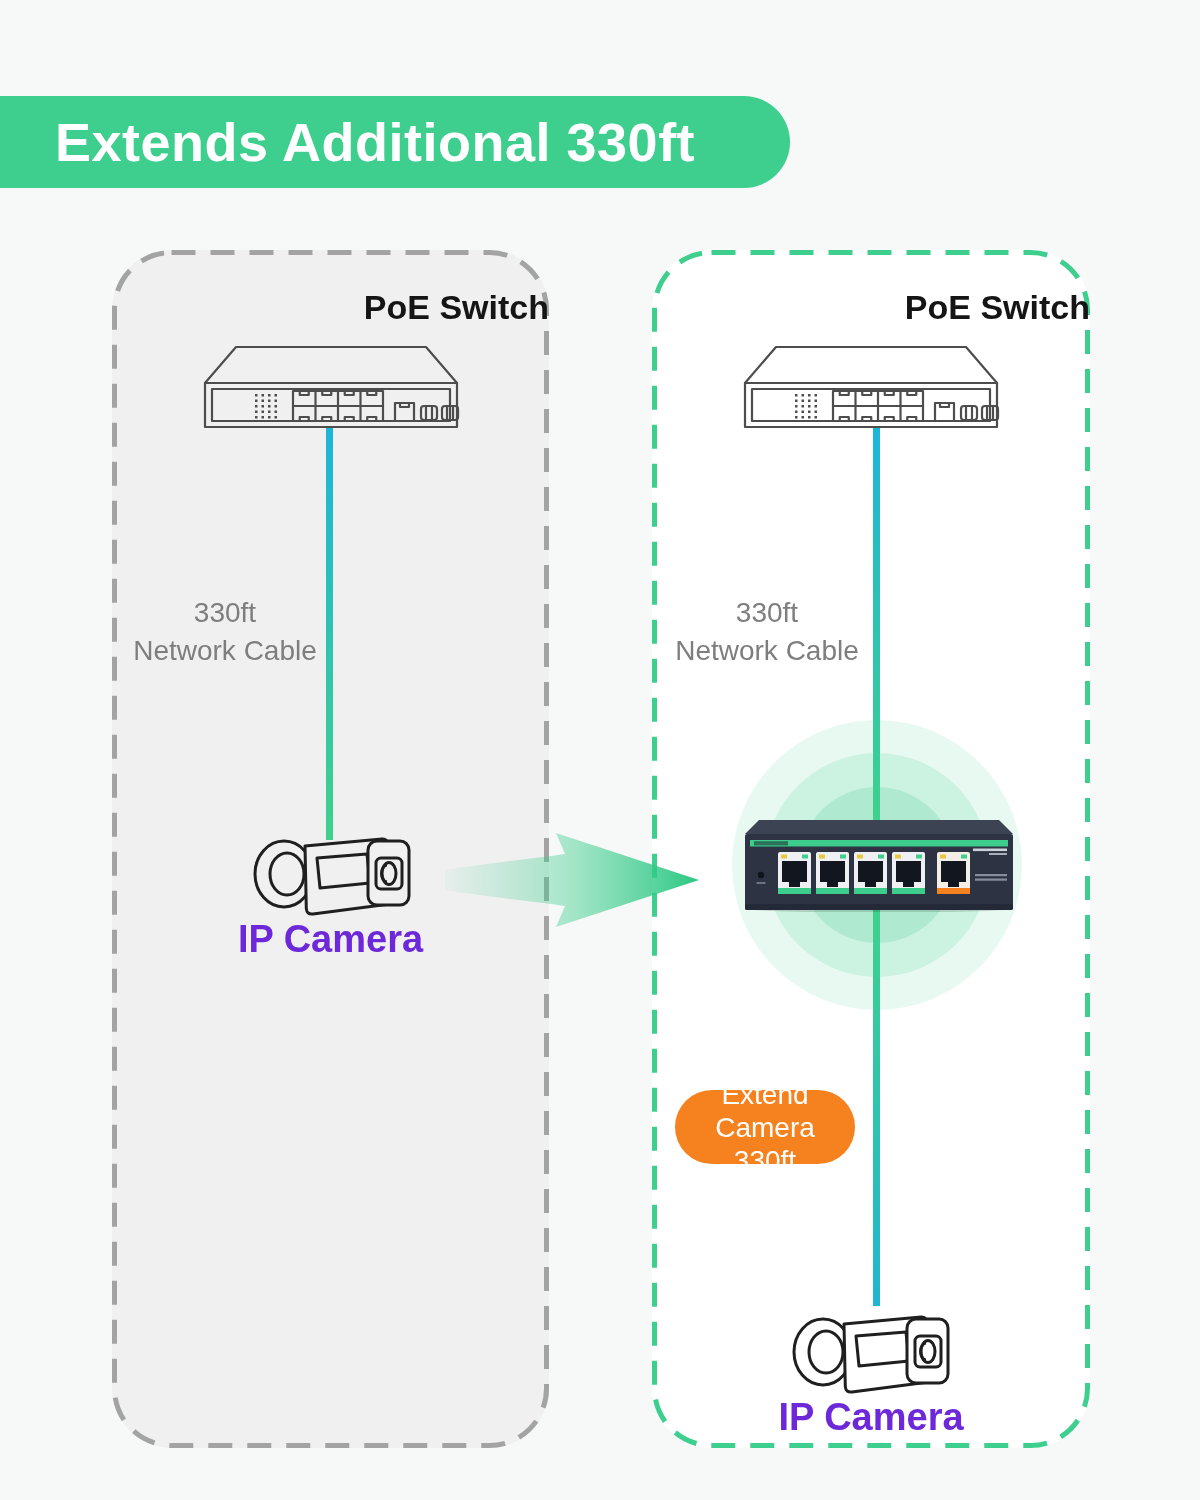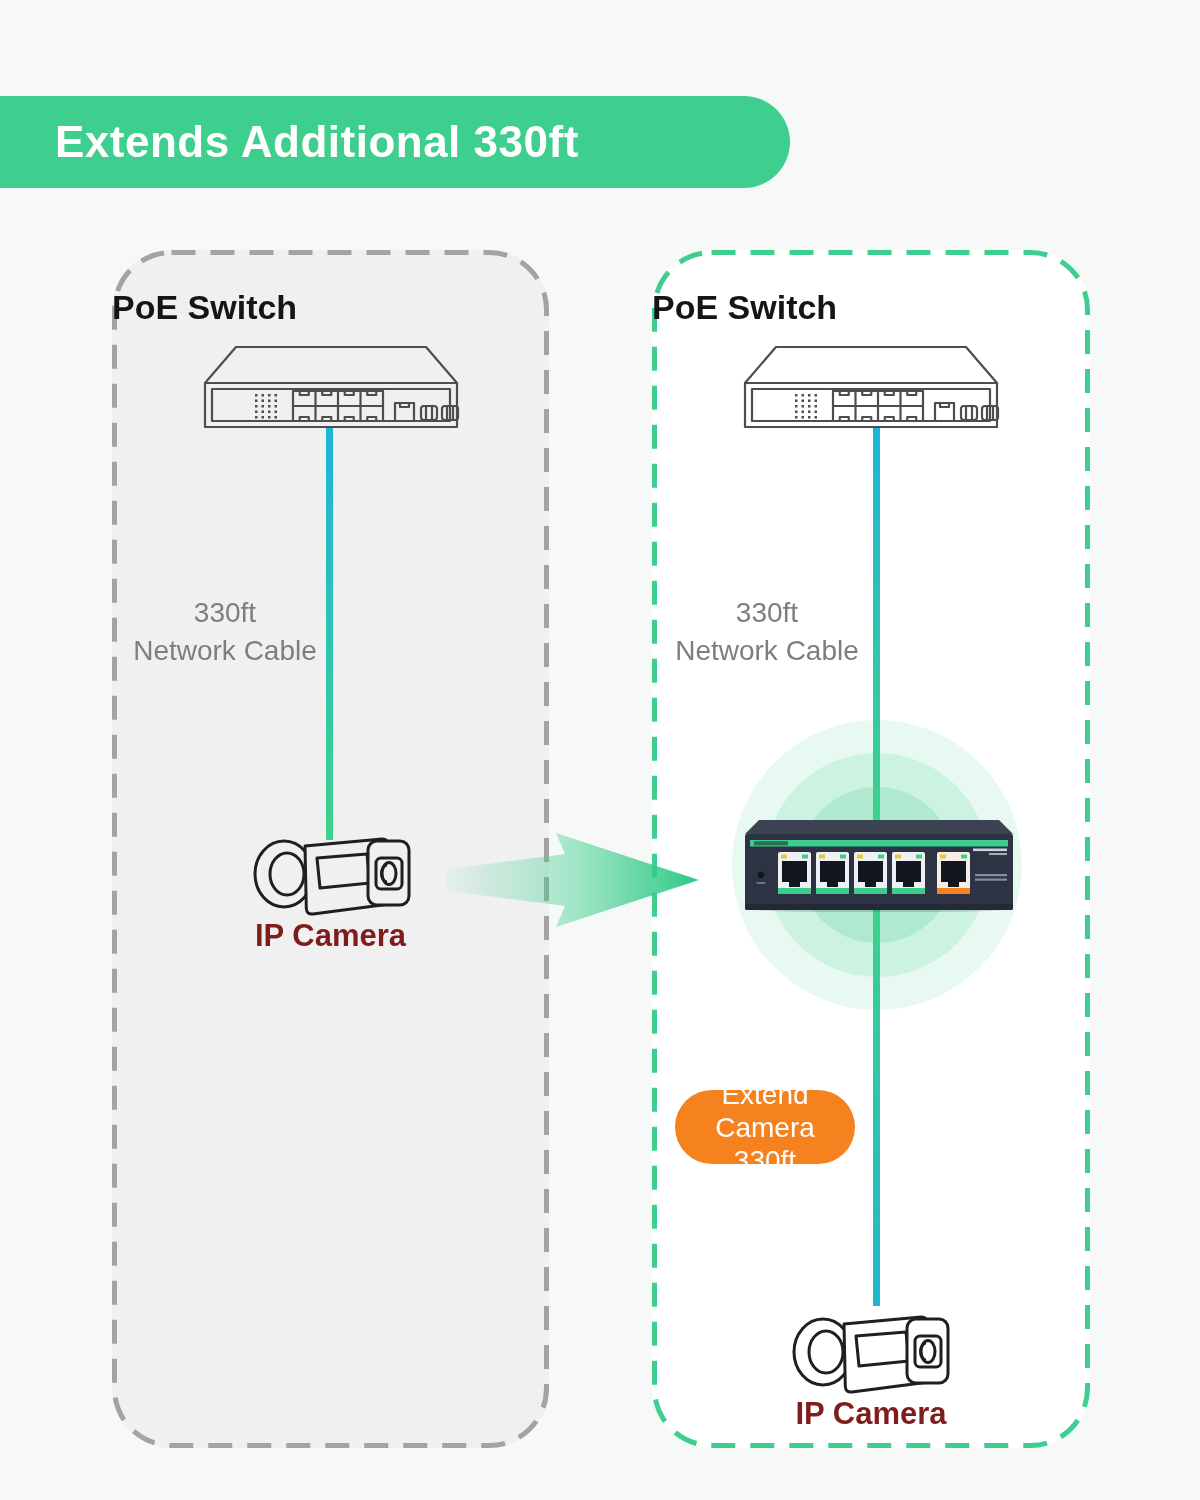--- a/index.html
+++ b/index.html
@@ -2,47 +2,47 @@
 <html><head>
 <meta charset="utf-8">
 <style>
   html,body{margin:0;padding:0;background:#F7F8F8;}
   .page{position:relative;width:1200px;height:1500px;background:#F7F8F8;overflow:hidden;
         font-family:"Liberation Sans",sans-serif;}
 
   
   .banner{position:absolute;left:0;top:96px;width:790px;height:92px;background:#3ECE8E;
           border-radius:0 46px 46px 0;display:flex;align-items:center;}
-  .banner span{color:#FFFFFF;font-size:44px;font-weight:800;padding-left:55px;letter-spacing:.5px;}
+  .banner span{color:#FFFFFF;font-size:54px;font-weight:800;padding-left:55px;letter-spacing:.5px;}
 
   
   .panel{position:absolute;top:250px;height:1198px;border-radius:60px;}
   .panel-left{left:112px;width:437px;background:#F0F0F1;}
   .panel-right{left:652px;width:438px;background:#FFFFFF;}
   .panel-border{position:absolute;left:0;top:0;pointer-events:none;}
 
-  .panel-title{position:absolute;top:38px;left:0;width:100%;text-align:left;
+  .panel-title{position:absolute;top:38px;left:0;width:100%;text-align:right;
                font-size:34px;font-weight:700;color:#151515;}
 
   .switch-svg{position:absolute;left:50%;margin-left:-130px;top:94px;width:260px;height:86px;}
 
   .cable{position:absolute;width:7px;}
   .cable-l{left:214px;top:176px;height:414px;background:linear-gradient(#1CB5D8,#3FD18C);}
   .cable-rt{left:221px;top:176px;height:396px;background:linear-gradient(#1CB5D8,#3FD18C);}
   .cable-rb{left:221px;top:656px;height:400px;background:linear-gradient(#3FD18C,#1FB6CF);}
 
   .cable-label{position:absolute;top:344px;left:0;width:226px;text-align:center;
                color:#7E7E7E;font-size:28px;line-height:38px;}
   .panel-right .cable-label{width:230px;}
 
   .camera-svg{position:absolute;width:160px;height:96px;}
   .panel-left .camera-svg{left:139px;top:570px;}
   .panel-right .camera-svg{left:138px;top:1048px;}
   .camera-label{position:absolute;left:0;width:100%;text-align:center;
-                font-size:31px;font-weight:700;color:#7f1d1d;}
+                font-size:38px;font-weight:700;color:#6d28d9;}
   .panel-left .camera-label{top:668px;}
   .panel-right .camera-label{top:1146px;}
 
   .panel-left .cam-fill{fill:#F0F0F1;}
   .panel-right .cam-fill{fill:#FFFFFF;}
 
   
   .glow{position:absolute;border-radius:50%;background:rgba(62,207,142,.12);}
   .glow-1{left:80px;top:470px;width:290px;height:290px;}
   .glow-2{left:113px;top:503px;width:224px;height:224px;background:rgba(62,207,142,.16);}

